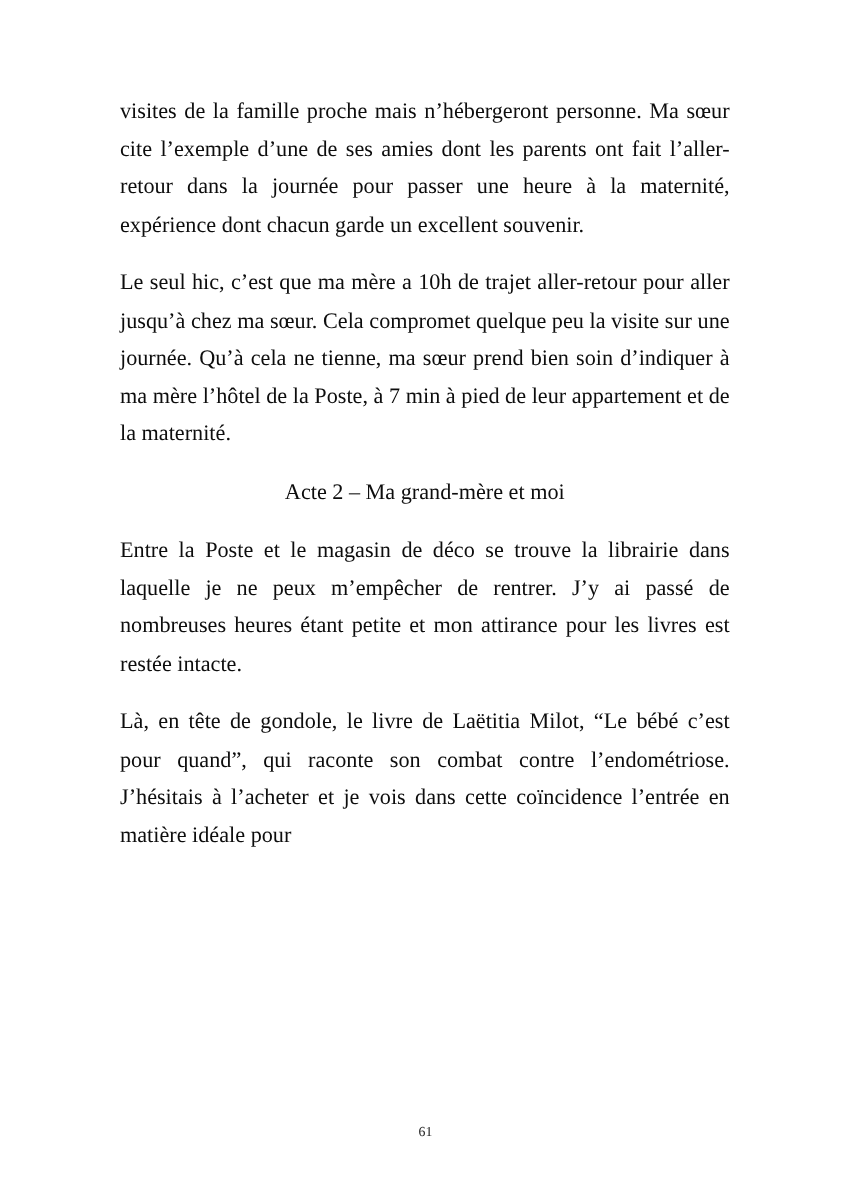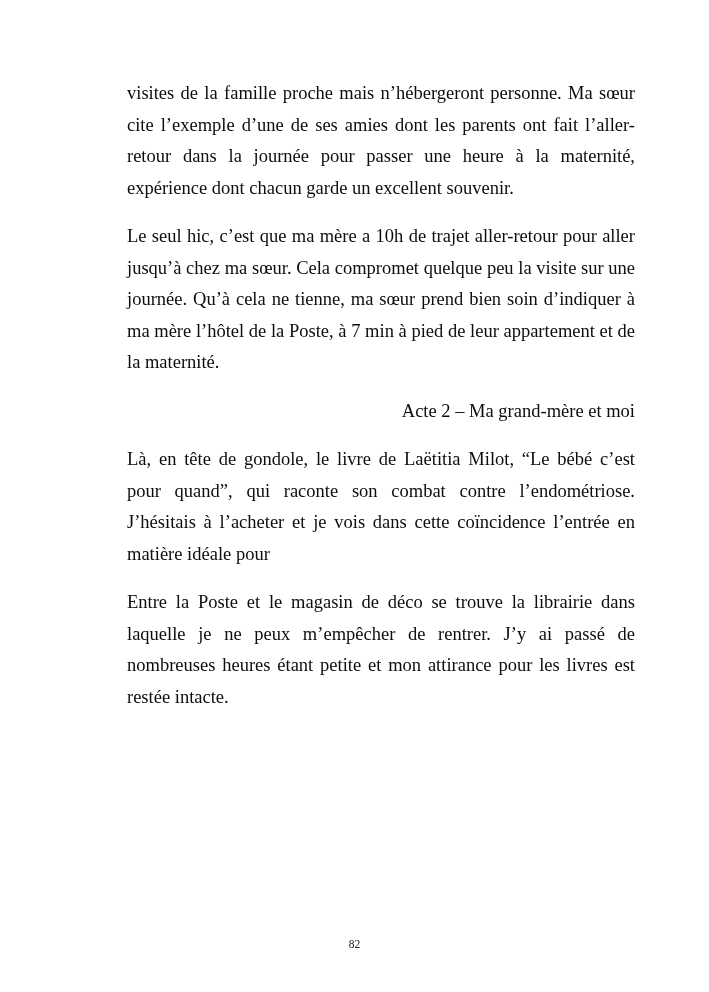--- a/index.html
+++ b/index.html
@@ -18,52 +18,51 @@
     position: relative;
     width: 709px;
     height: 992px;
     box-sizing: border-box;
   }
   .content {
     position: absolute;
     left: 100px;
     top: 78px;
     width: 508px;
-    margin-left: 27px;
   }
   .para {
     font-size: 18.5px;
     line-height: 31.5px;
     text-align: justify;
     text-justify: inter-word;
     margin: 0 0 17px 0;
     hyphens: none;
   }
   .para:last-child {
     margin-bottom: 0;
   }
   .para.no-justify {
-    text-align: right;
+    text-align: center;
   }
   .folio {
     position: absolute;
     left: 0;
     right: 0;
     top: 938px;
     text-align: center;
     font-size: 11.5px;
     color: #222222;
     font-family: "Liberation Serif", serif;
   }
 </style>
 </head>
 <body>
 
 <div class="page">
   <div class="content">
     <p class="para">visites de la famille proche mais n’hébergeront personne. Ma sœur cite l’exemple d’une de ses amies dont les parents ont fait l’aller-retour dans la journée pour passer une heure à la maternité, expérience dont chacun garde  un excellent souvenir.</p>
     <p class="para">Le seul hic, c’est que ma mère a 10h de trajet aller-retour pour aller jusqu’à chez ma sœur. Cela compromet quelque peu la visite sur une journée. Qu’à cela ne tienne, ma sœur prend bien soin d’indiquer à ma mère l’hôtel de la Poste, à 7 min à pied de leur appartement et de la maternité.</p>
     <p class="para no-justify">Acte 2 – Ma grand-mère et moi</p>
+    <p class="para">Entre la Poste et le magasin de déco se trouve la librairie dans laquelle je ne peux m’empêcher de rentrer. J’y ai passé de nombreuses heures étant petite et mon attirance pour les livres est restée intacte.</p>
     <p class="para">Là, en tête de gondole, le livre de Laëtitia Milot, “Le bébé c’est pour quand”, qui raconte son combat contre l’endométriose. J’hésitais à l’acheter et je vois dans cette coïncidence l’entrée en matière idéale pour</p>
-    <p class="para">Entre la Poste et le magasin de déco se trouve la librairie dans laquelle je ne peux m’empêcher de rentrer. J’y ai passé de nombreuses heures étant petite et mon attirance pour les livres est restée intacte.</p>
   </div>
-  <div class="folio">82</div>
+  <div class="folio">61</div>
 </div>
 
 </body></html>

